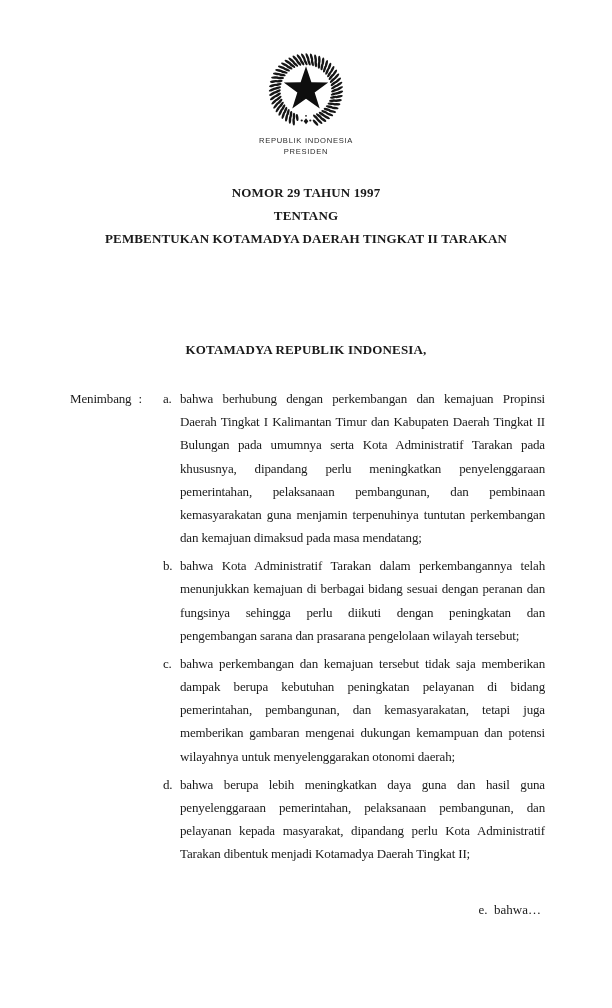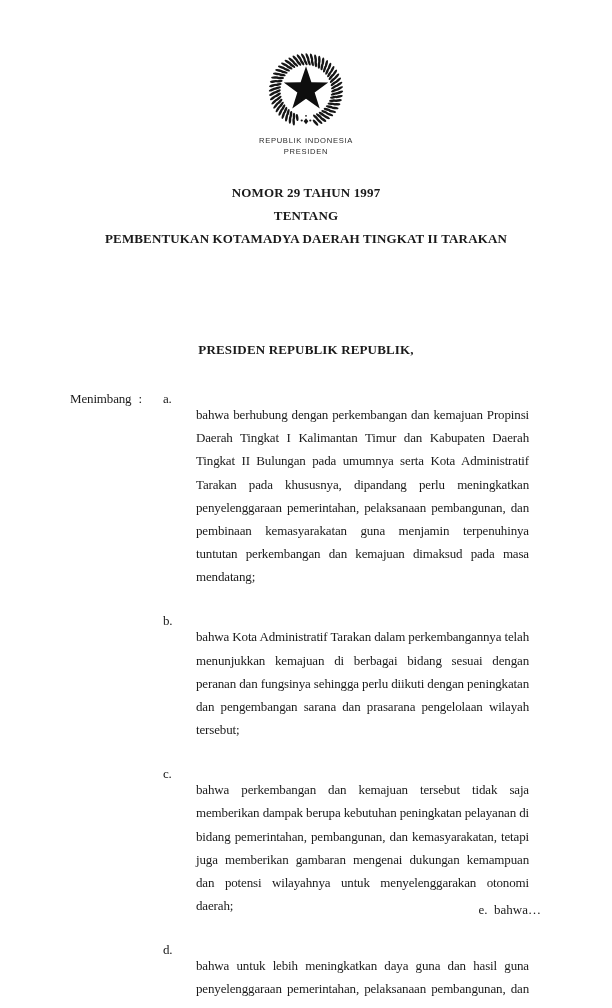--- a/index.html
+++ b/index.html
@@ -94,21 +94,21 @@
     display: flex;
     margin-bottom: 4.8px;
   }
   .item:last-child { margin-bottom: 0; }
   .item-letter {
     flex: none;
     width: 17px;
   }
   .item-text {
     flex: 1;
-    margin: 16px;
+    margin: 0;
     text-align: justify;
     text-justify: inter-word;
   }
   .catchword {
     position: absolute;
     top: 902px;
     right: 71px;
     font-size: 13px;
     white-space: pre;
   }
@@ -231,21 +231,21 @@
     <div>PRESIDEN</div>
   </div>
 
   <div class="doc-title">
     <div>NOMOR 29 TAHUN 1997</div>
     <div>TENTANG</div>
     <div>PEMBENTUKAN KOTAMADYA DAERAH TINGKAT II TARAKAN</div>
   </div>
 
 
-  <div class="issuer">PRESIDEN REPUBLIK REPUBLIK,</div>
+  <div class="issuer">KOTAMADYA REPUBLIK INDONESIA,</div>
 
   <div class="considerations">
     <div class="label-cell">
       <span>Menimbang</span>
       <span class="label-colon">:</span>
     </div>
     <div class="items">
       <div class="item">
         <span class="item-letter">a.</span>
         <p class="item-text">bahwa berhubung dengan perkembangan dan kemajuan Propinsi Daerah Tingkat I Kalimantan Timur dan Kabupaten Daerah Tingkat II Bulungan pada umumnya serta Kota Administratif Tarakan pada khususnya, dipandang perlu meningkatkan penyelenggaraan pemerintahan, pelaksanaan pembangunan, dan pembinaan kemasyarakatan guna menjamin terpenuhinya tuntutan perkembangan dan kemajuan dimaksud pada masa mendatang;</p>
@@ -253,20 +253,20 @@
       <div class="item">
         <span class="item-letter">b.</span>
         <p class="item-text">bahwa Kota Administratif Tarakan dalam perkembangannya telah menunjukkan kemajuan di berbagai bidang sesuai dengan peranan dan fungsinya sehingga perlu diikuti dengan peningkatan dan pengembangan sarana dan prasarana pengelolaan wilayah tersebut;</p>
       </div>
       <div class="item">
         <span class="item-letter">c.</span>
         <p class="item-text">bahwa perkembangan dan kemajuan tersebut tidak saja memberikan dampak berupa kebutuhan peningkatan pelayanan di bidang pemerintahan, pembangunan, dan kemasyarakatan, tetapi juga memberikan gambaran mengenai dukungan kemampuan dan potensi wilayahnya untuk menyelenggarakan otonomi daerah;</p>
       </div>
       <div class="item">
         <span class="item-letter">d.</span>
-        <p class="item-text">bahwa untuk lebih meningkatkan daya guna dan hasil guna penyelenggaraan pemerintahan, pelaksanaan pembangunan, dan pelayanan kepada masyarakat, dipandang perlu Kota Administratif Tarakan dibentuk menjadi Kotamadya Daerah Tingkat II;</p>
+        <p class="item-text">bahwa berupa lebih meningkatkan daya guna dan hasil guna penyelenggaraan pemerintahan, pelaksanaan pembangunan, dan pelayanan kepada masyarakat, dipandang perlu Kota Administratif Tarakan dibentuk menjadi Kotamadya Daerah Tingkat II;</p>
       </div>
     </div>
   </div>
 
   <div class="catchword">e.  bahwa…</div>
 
 </div>
 
 </body></html>

